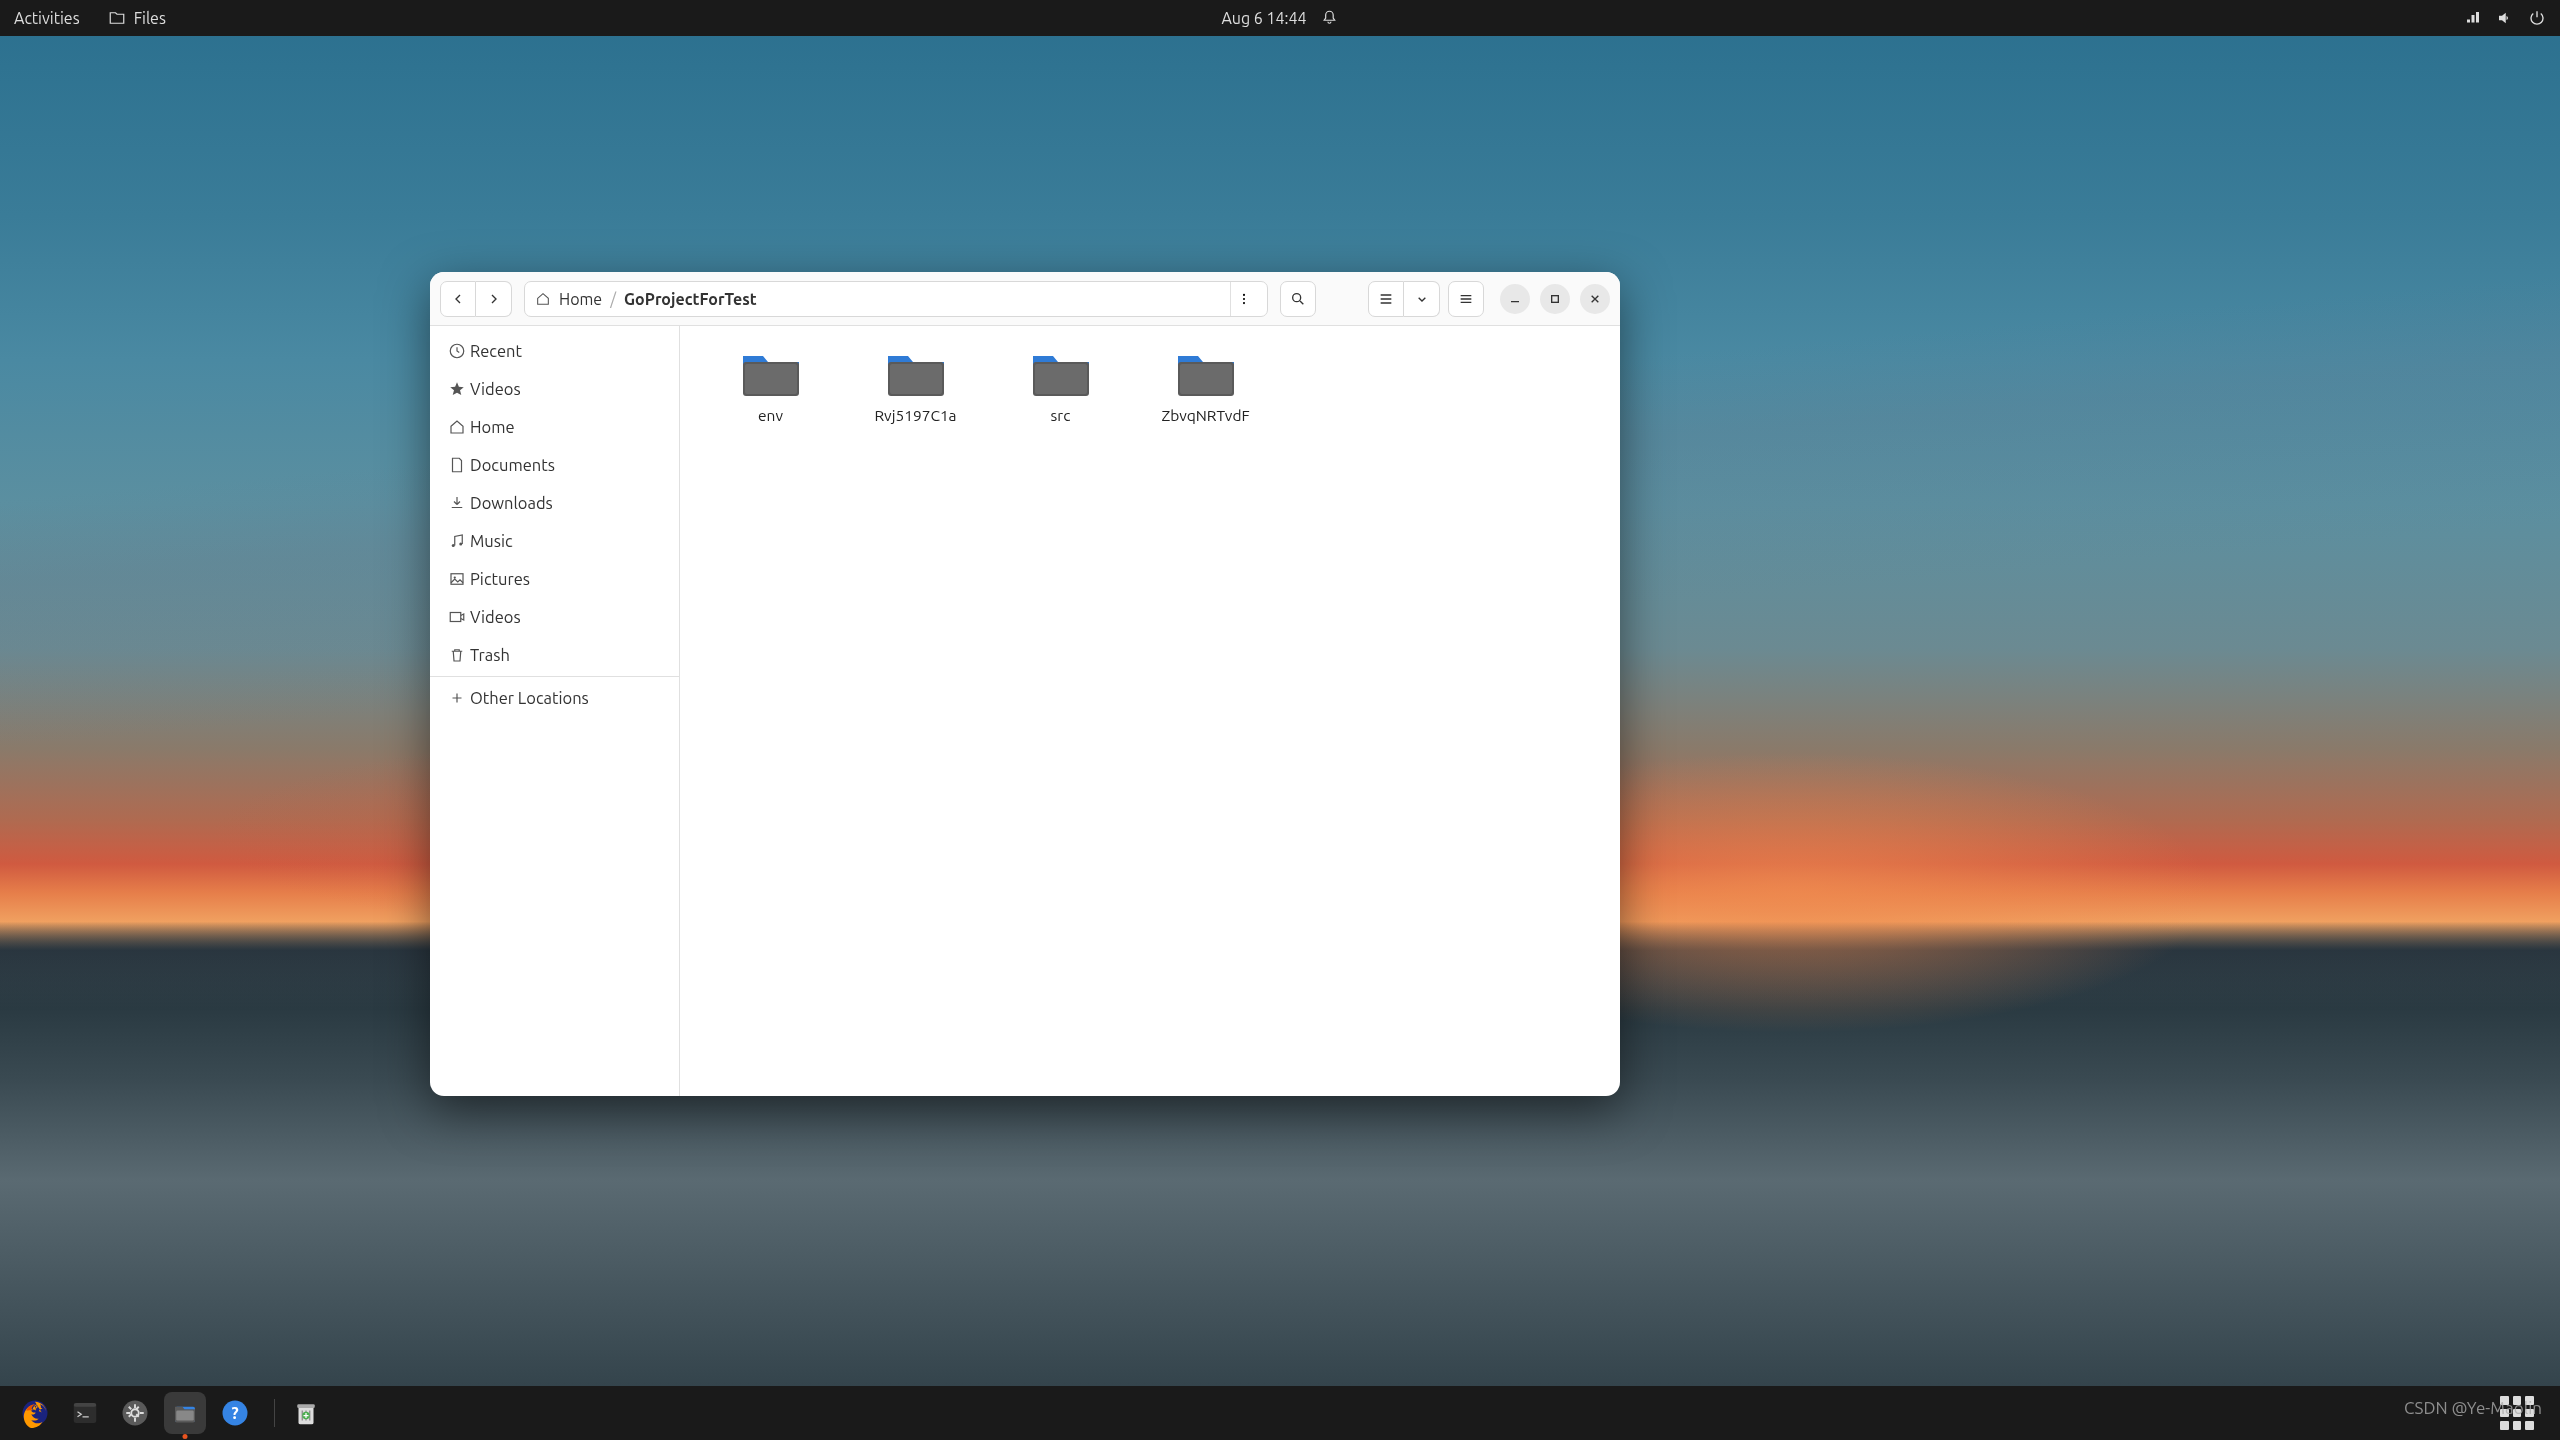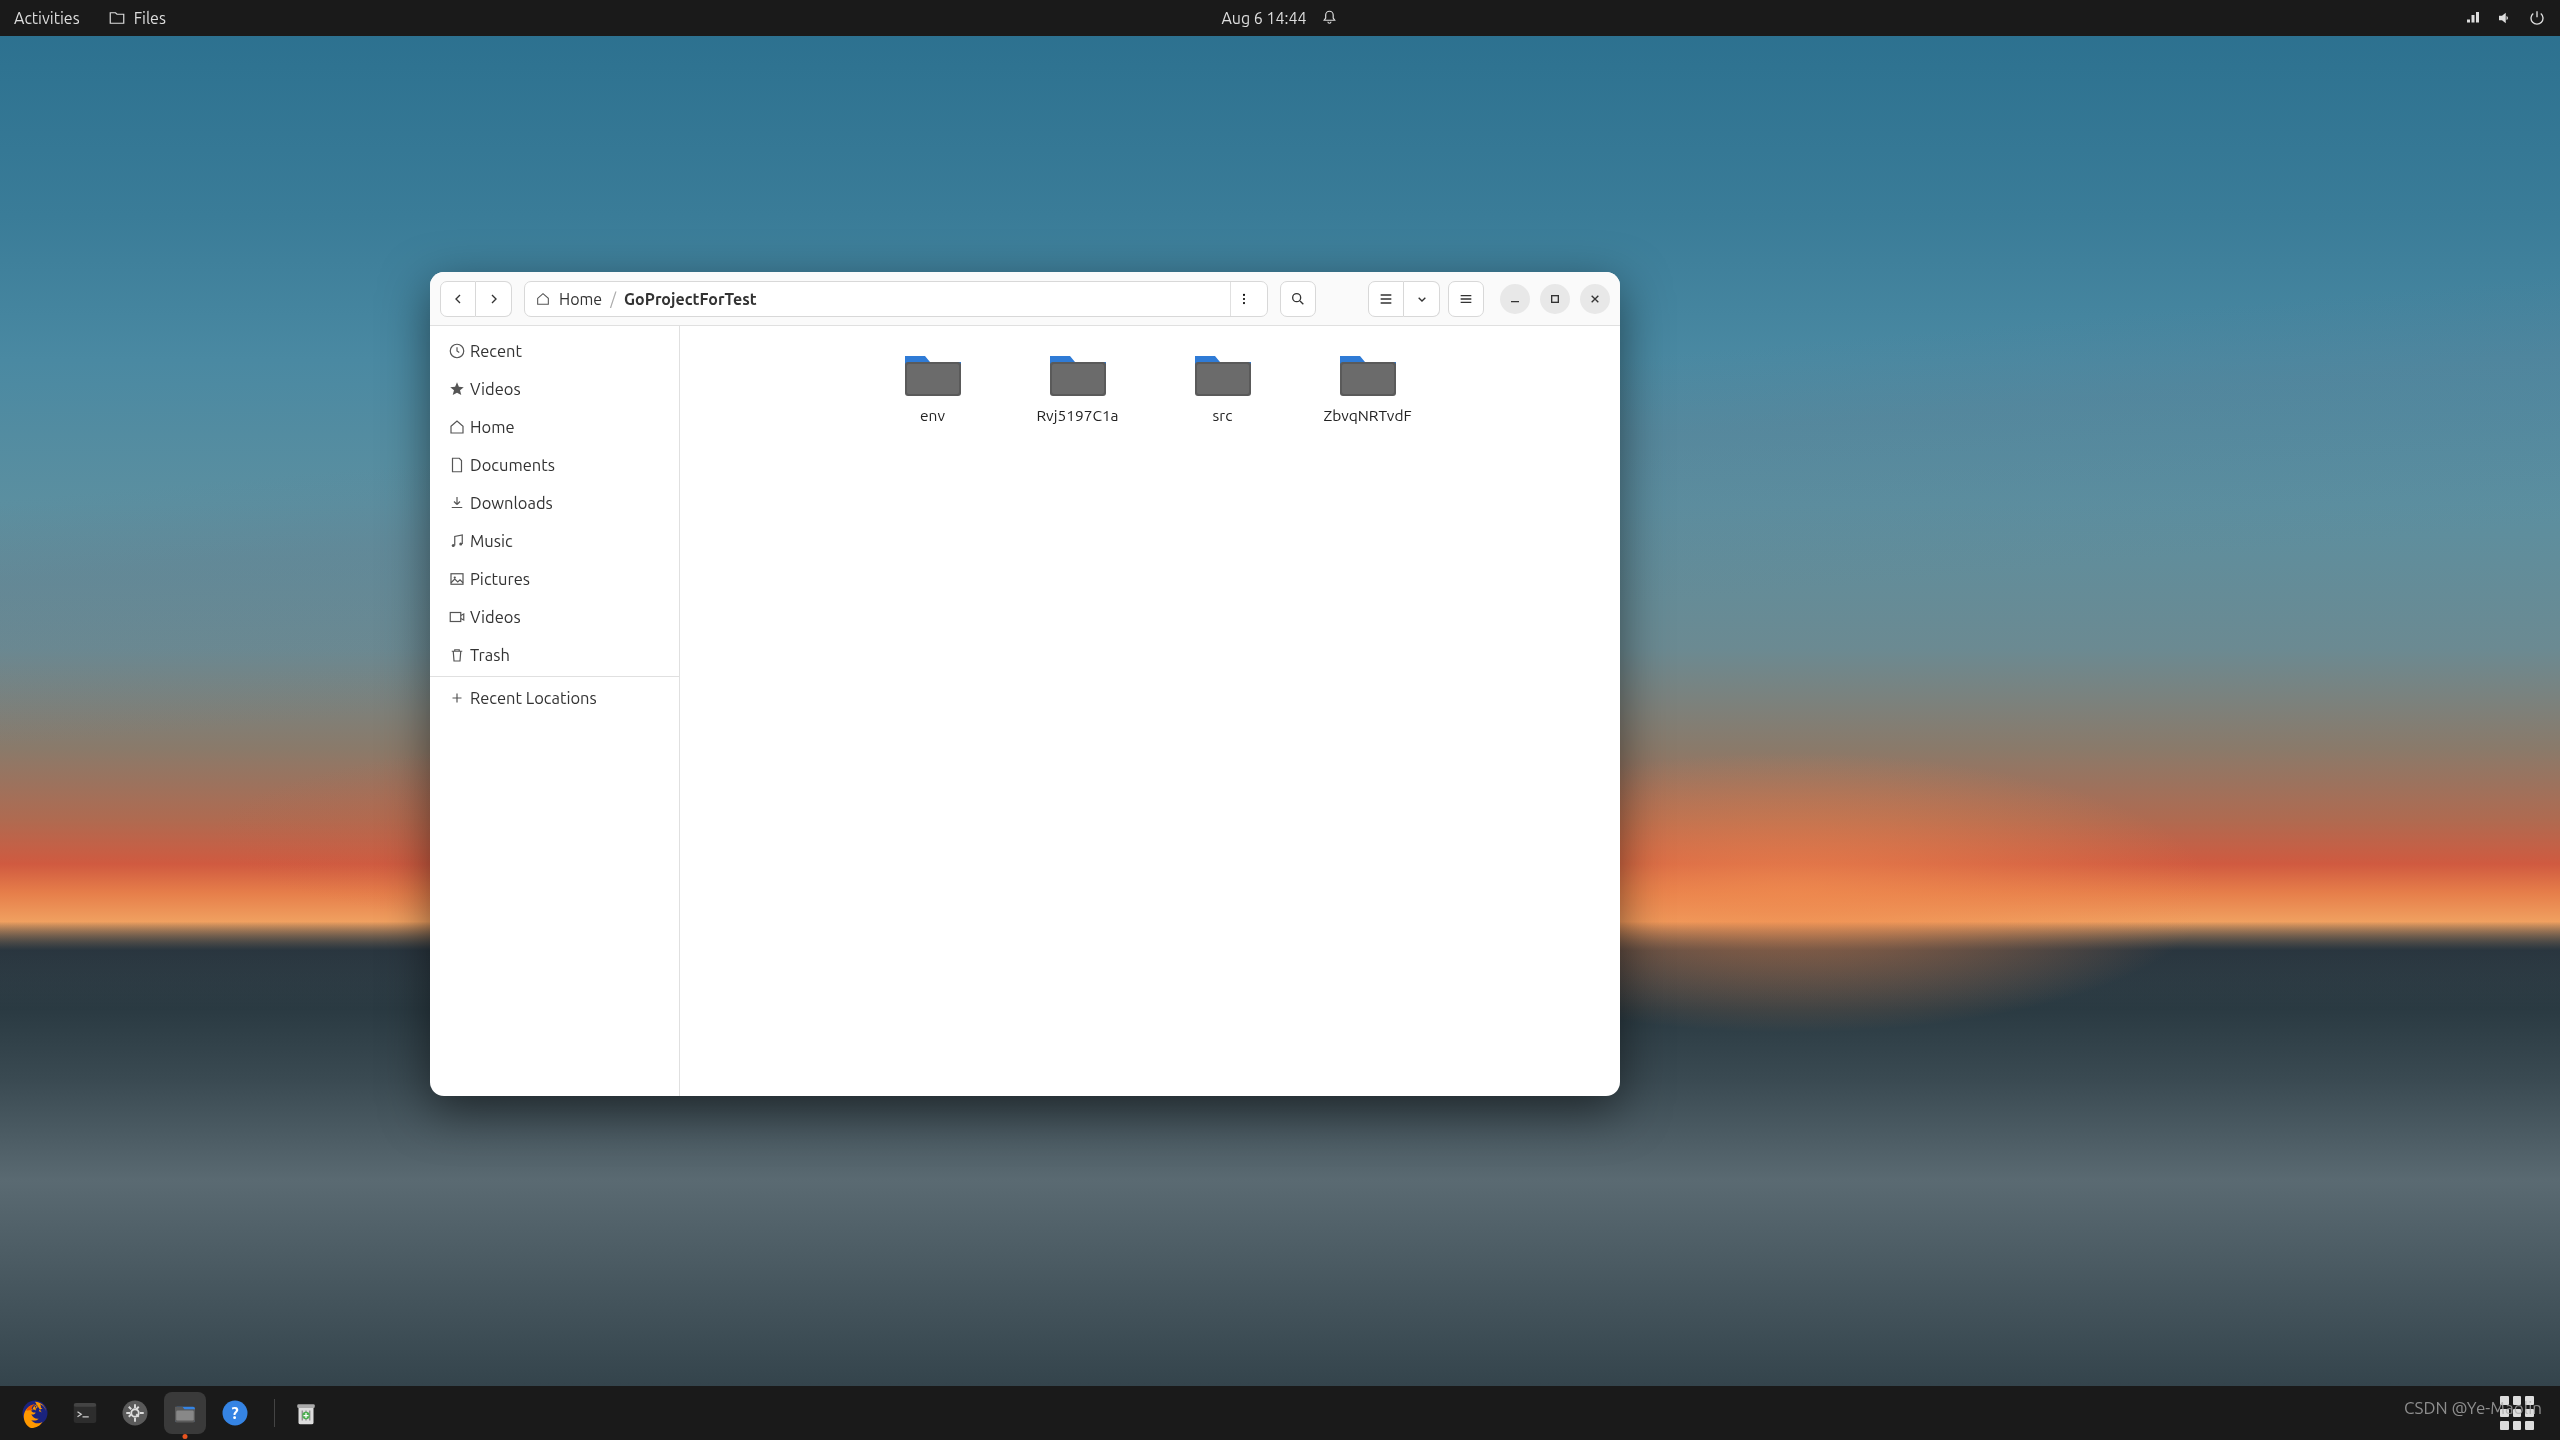--- a/index.html
+++ b/index.html
@@ -98,21 +98,21 @@
 }
 .side-item {
   display: flex; align-items: center; gap: 4px;
   padding: 10px 18px; font-size: 16.5px; color: #333; cursor: pointer;
 }
 .side-item svg { width: 18px; height: 18px; fill: #555; }
 .side-sep { height: 1px; background: #e0e0e0; margin: 2px 0; }
 
 .content {
   flex: 1; padding: 14px 18px; display: flex; flex-wrap: wrap;
-  align-content: flex-start; gap: 0; justify-content: center;
+  align-content: flex-start; gap: 0;
 }
 .folder {
   width: 145px; display: flex; flex-direction: column; align-items: center;
   cursor: pointer; padding: 6px;
 }
 .folder-icon { width: 64px; height: 54px; margin-bottom: 6px; }
 .folder-label { font-size: 15.5px; color: #222; text-align: center; word-break: break-all; line-height: 1.3; }
 
 .watermark {
   position: absolute; bottom: 23px; right: 18px; color: #aaa;
@@ -287,21 +287,21 @@
         <svg viewBox="0 0 24 24">
             <path d="M5 7h14M9 7V5h6v2m-8 0l1 13h8l1-13" fill="none" stroke="#555" stroke-width="1.6"></path>
           </svg>
         <span>Trash</span>
       </div>
       <div class="side-sep"></div>
       <div class="side-item">
         <svg viewBox="0 0 24 24">
             <path d="M12 6v12M6 12h12" stroke="#555" stroke-width="1.6"></path>
           </svg>
-        <span>Recent Locations</span>
+        <span>Other Locations</span>
       </div>
     </div>
 
     <div class="content" id="folder-grid">
         <div class="folder">
     <svg class="folder-icon" viewBox="0 0 64 54">
       <path d="M4 10h20l5 6h31v4H4z" fill="#2f7bd6"></path>
       <rect x="4" y="16" width="56" height="34" rx="3" fill="#5a5a5a"></rect>
       <rect x="6" y="18" width="52" height="30" rx="2" fill="#6b6b6b"></rect>
     </svg>

